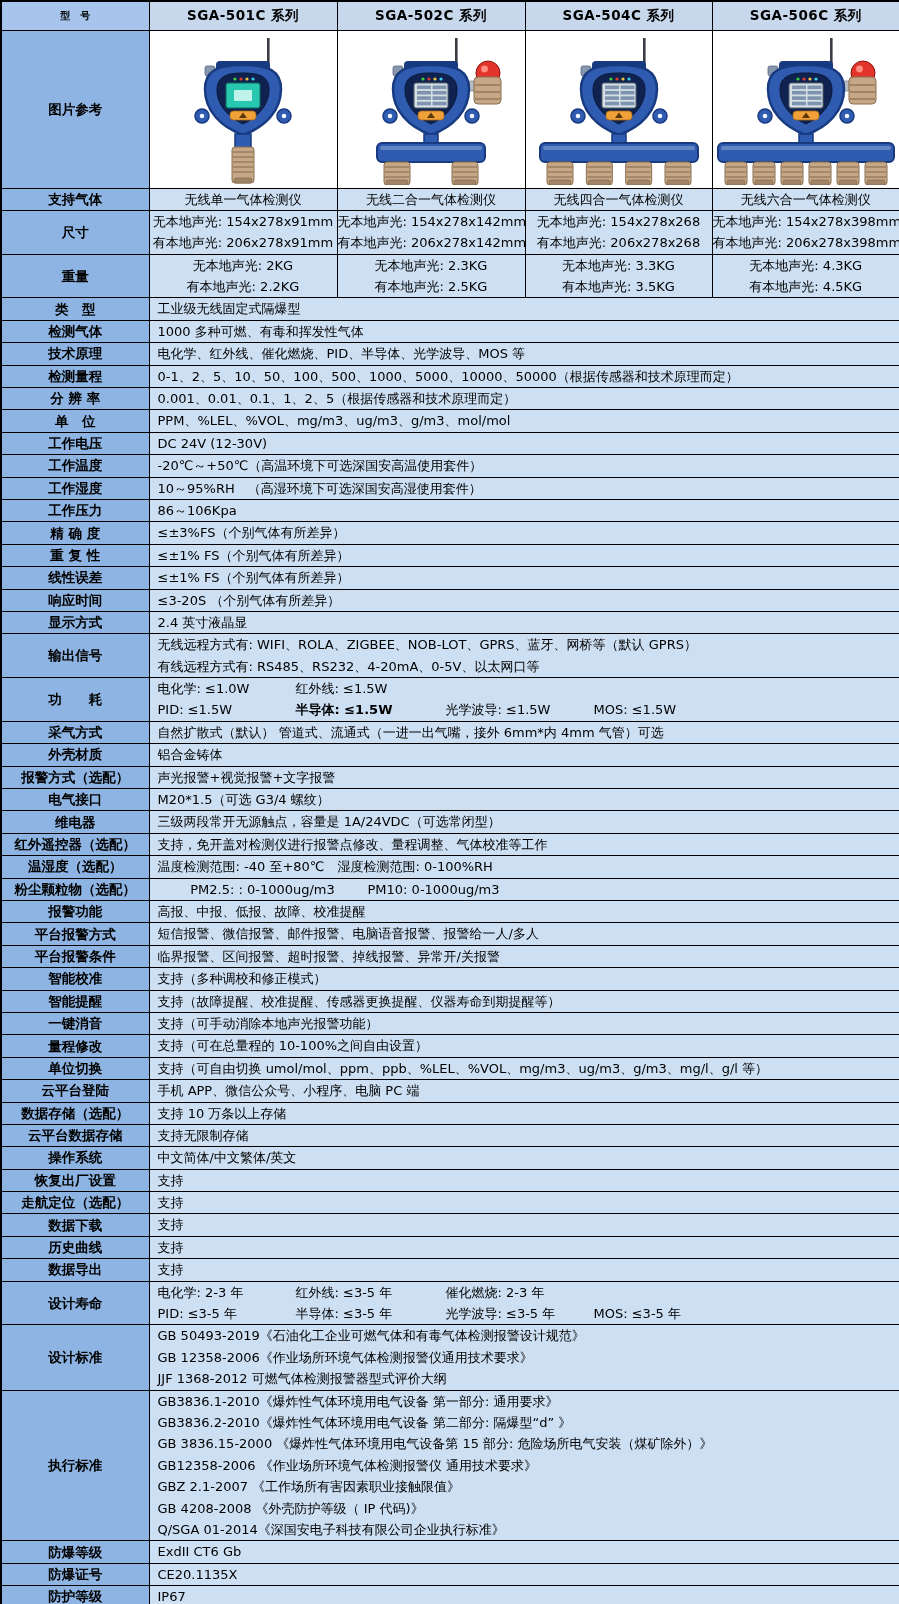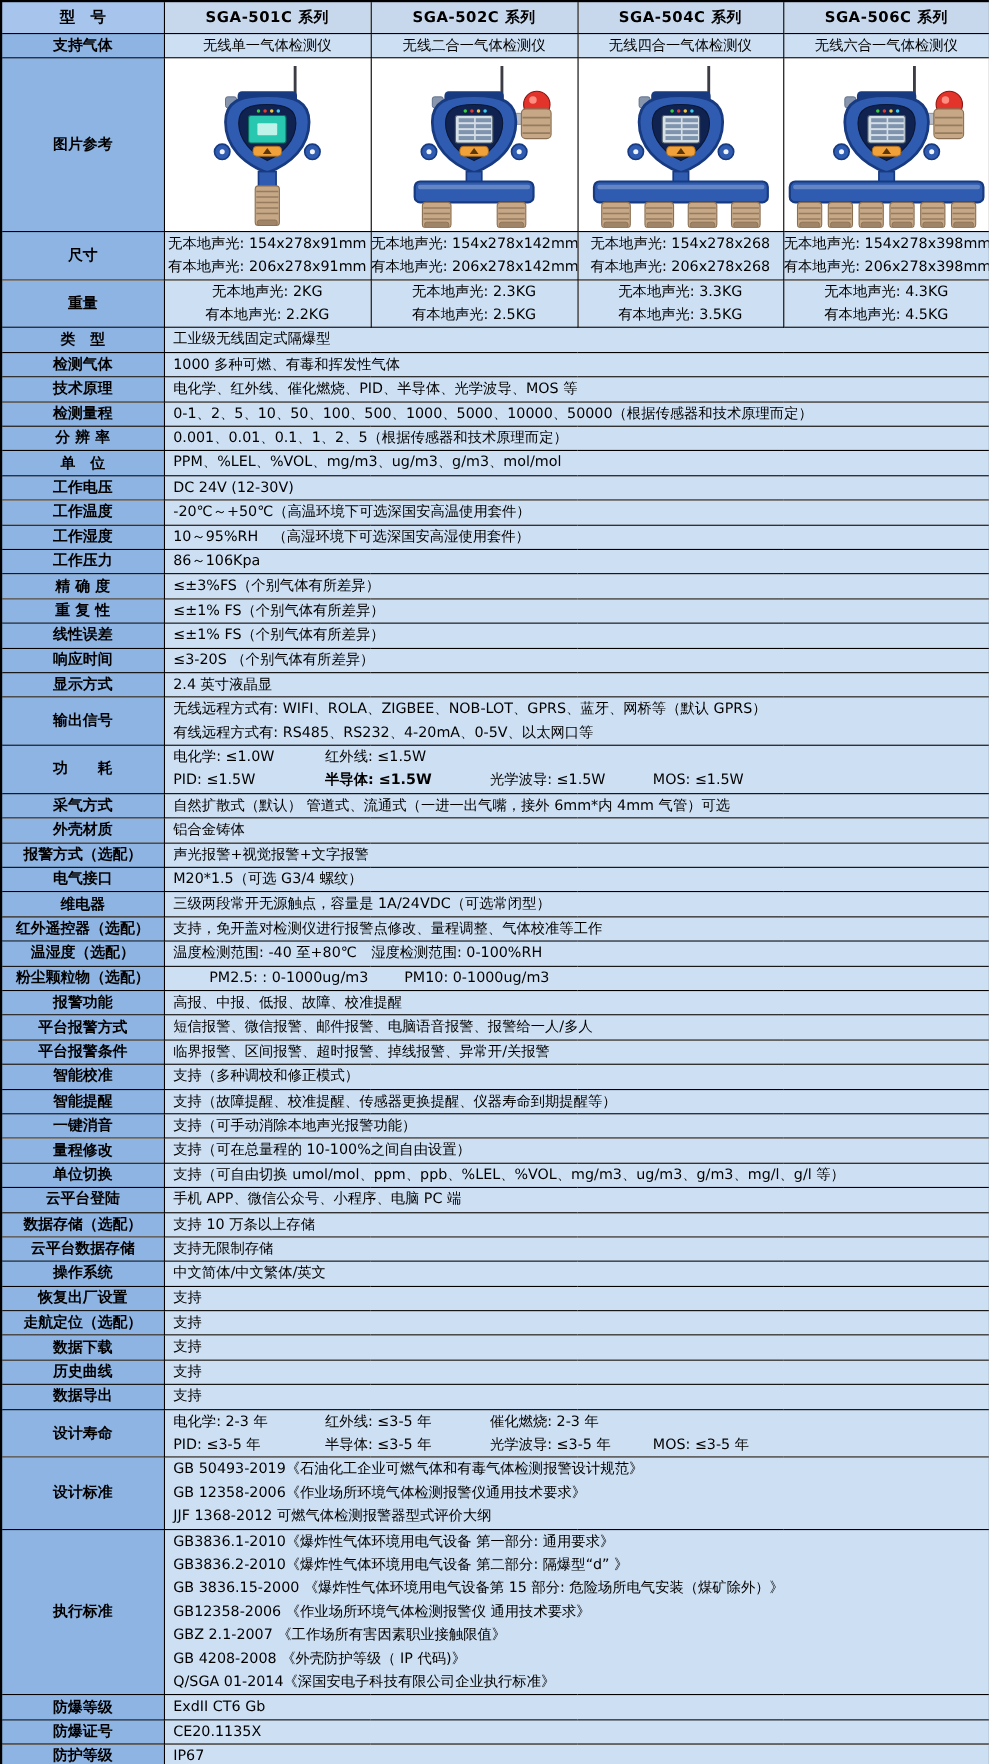--- a/index.html
+++ b/index.html
@@ -15,21 +15,21 @@
     width:899px;height:1604px;background:#ffffff;color:var(--text);
     font-family:"DejaVu Sans","Liberation Sans",sans-serif;
     -webkit-font-smoothing:none;
   }
   table{border-collapse:collapse;table-layout:fixed;width:897px;border:2px solid var(--border);}
   td,th{border:1px solid var(--border);padding:0;vertical-align:middle;overflow:hidden;}
   .lbl{
     background:var(--label-bg);font-weight:bold;text-align:center;
     font-size:13.5px;line-height:15px;padding:0 2px;
   }
-  .hlbl{background:var(--header-label-bg);font-weight:bold;text-align:center;font-size:14px;}
+  .hlbl{background:var(--header-label-bg);font-weight:bold;text-align:center;font-size:10px;}
   .model{background:var(--model-bg);font-weight:bold;text-align:center;font-size:13.5px;letter-spacing:0.5px;}
   .img-cell{background:#ffffff;text-align:center;}
   .img-cell svg{display:block;margin:2px auto 0 auto;}
   .val{background:var(--value-bg);font-size:13px;text-align:left;padding-left:8px;}
   .val.center{text-align:center;padding-left:0;}
   .line{height:21.4px;line-height:21.4px;white-space:nowrap;}
   .gridline{display:flex;height:21.4px;line-height:21.4px;white-space:nowrap;}
   .gridline span{display:inline-block;white-space:nowrap;}
 </style>
 </head>
@@ -43,35 +43,20 @@
       <col style="width:187px">
       <col style="width:188px">
   </colgroup>
   <tbody id="tbody">
       <tr style="height: 29px;">
         <td class="hlbl">型　号</td>
         <td class="model">SGA-501C 系列</td>
         <td class="model">SGA-502C 系列</td>
         <td class="model">SGA-504C 系列</td>
         <td class="model">SGA-506C 系列</td>
-      </tr>
-      <tr style="height: 22px;">
-        <td class="lbl">支持气体</td>
-        <td class="val center">
-          <div class="line">无线单一气体检测仪</div>
-        </td>
-        <td class="val center">
-          <div class="line">无线二合一气体检测仪</div>
-        </td>
-        <td class="val center">
-          <div class="line">无线四合一气体检测仪</div>
-        </td>
-        <td class="val center">
-          <div class="line">无线六合一气体检测仪</div>
-        </td>
       </tr>
       <tr style="height: 158px;">
         <td class="lbl">图片参考</td>
         <td class="img-cell">
           <svg width="184" height="150" viewBox="0 0 184 150">
             <g>
     <rect x="116" y="3" width="2.6" height="36" fill="#3c3c44"></rect>
     <rect x="112.5" y="36" width="9" height="8" rx="1.5" fill="#9aa4b0" stroke="#667788" stroke-width="0.8"></rect>
             </g>
             <g>
@@ -304,20 +289,35 @@
               <rect x="125" y="145" width="18" height="5" rx="2" fill="#a08468" stroke="#8a6f52" stroke-width="0.8"></rect>
               <rect x="151" y="127" width="22" height="23" rx="3" fill="#c6a886" stroke="#8a6f52" stroke-width="1"></rect>
               <line x1="152" y1="132" x2="172" y2="132" stroke="rgba(60,40,20,0.35)" stroke-width="1.4"></line>
               <line x1="152" y1="137" x2="172" y2="137" stroke="rgba(60,40,20,0.35)" stroke-width="1.4"></line>
               <line x1="152" y1="142" x2="172" y2="142" stroke="rgba(60,40,20,0.35)" stroke-width="1.4"></line>
               <rect x="153" y="145" width="18" height="5" rx="2" fill="#a08468" stroke="#8a6f52" stroke-width="0.8"></rect>
             </g>
           </svg>
         </td>
       </tr>
+      <tr style="height: 22px;">
+        <td class="lbl">支持气体</td>
+        <td class="val center">
+          <div class="line">无线单一气体检测仪</div>
+        </td>
+        <td class="val center">
+          <div class="line">无线二合一气体检测仪</div>
+        </td>
+        <td class="val center">
+          <div class="line">无线四合一气体检测仪</div>
+        </td>
+        <td class="val center">
+          <div class="line">无线六合一气体检测仪</div>
+        </td>
+      </tr>
       <tr style="height: 43px;">
         <td class="lbl">尺寸</td>
         <td class="val center">
           <div class="line">无本地声光: 154x278x91mm</div>
           <div class="line">有本地声光: 206x278x91mm</div>
         </td>
         <td class="val center">
           <div class="line">无本地声光: 154x278x142mm</div>
           <div class="line">有本地声光: 206x278x142mm</div>
         </td>

